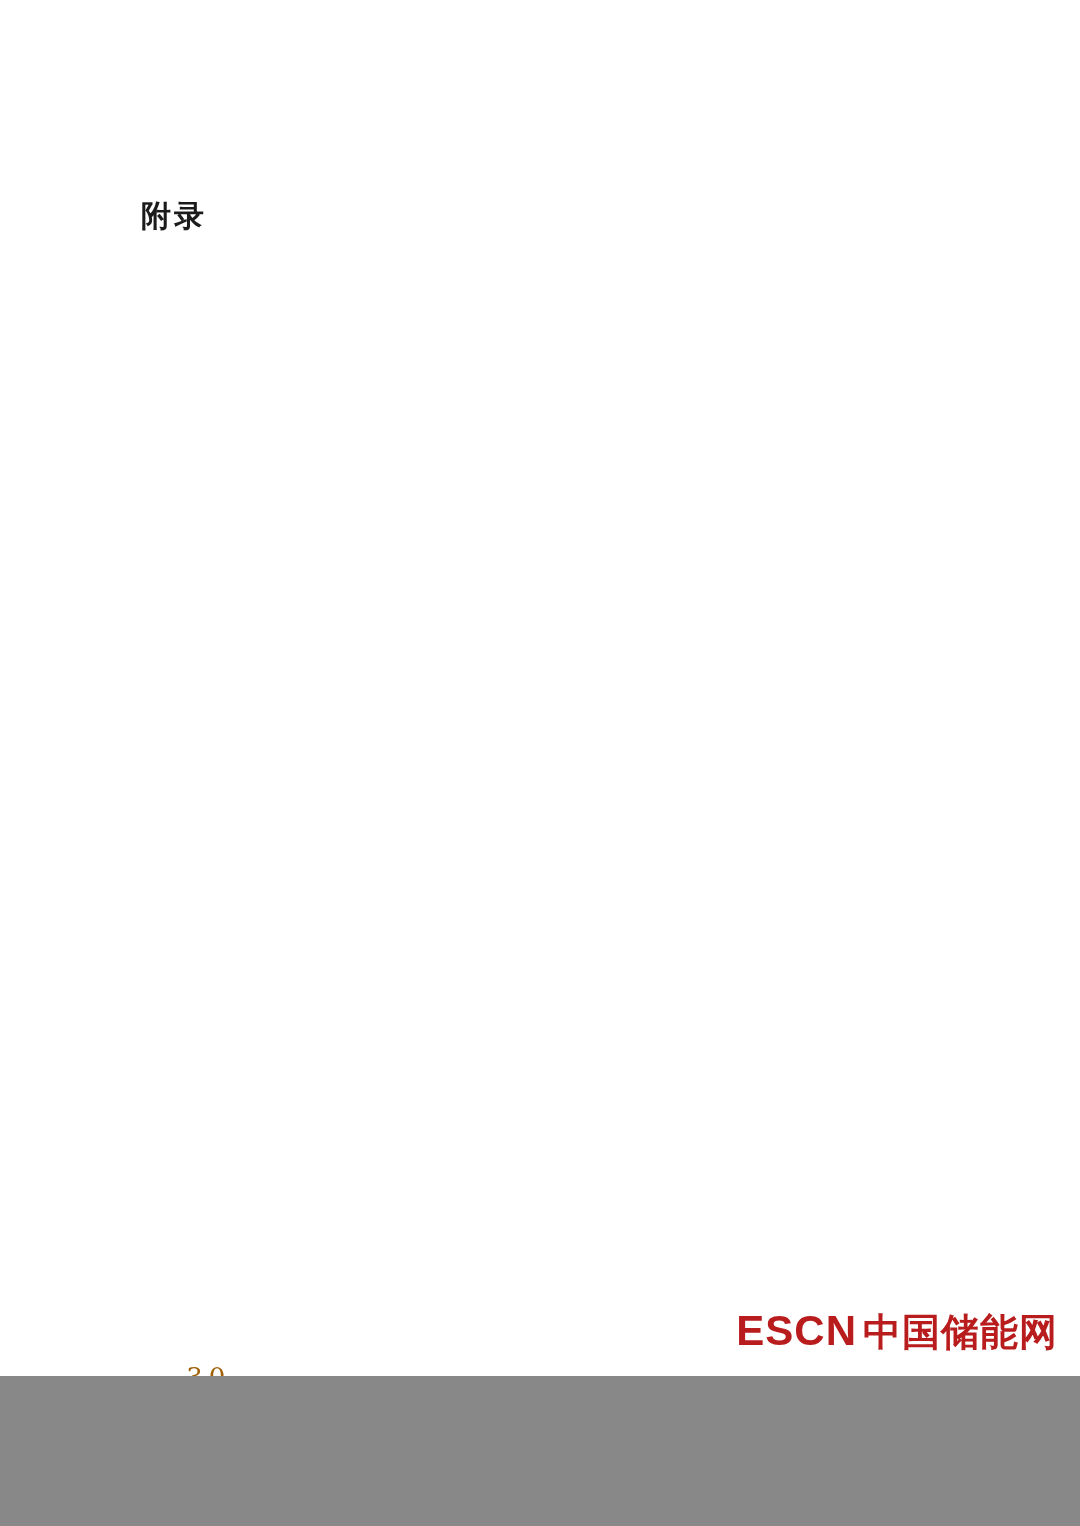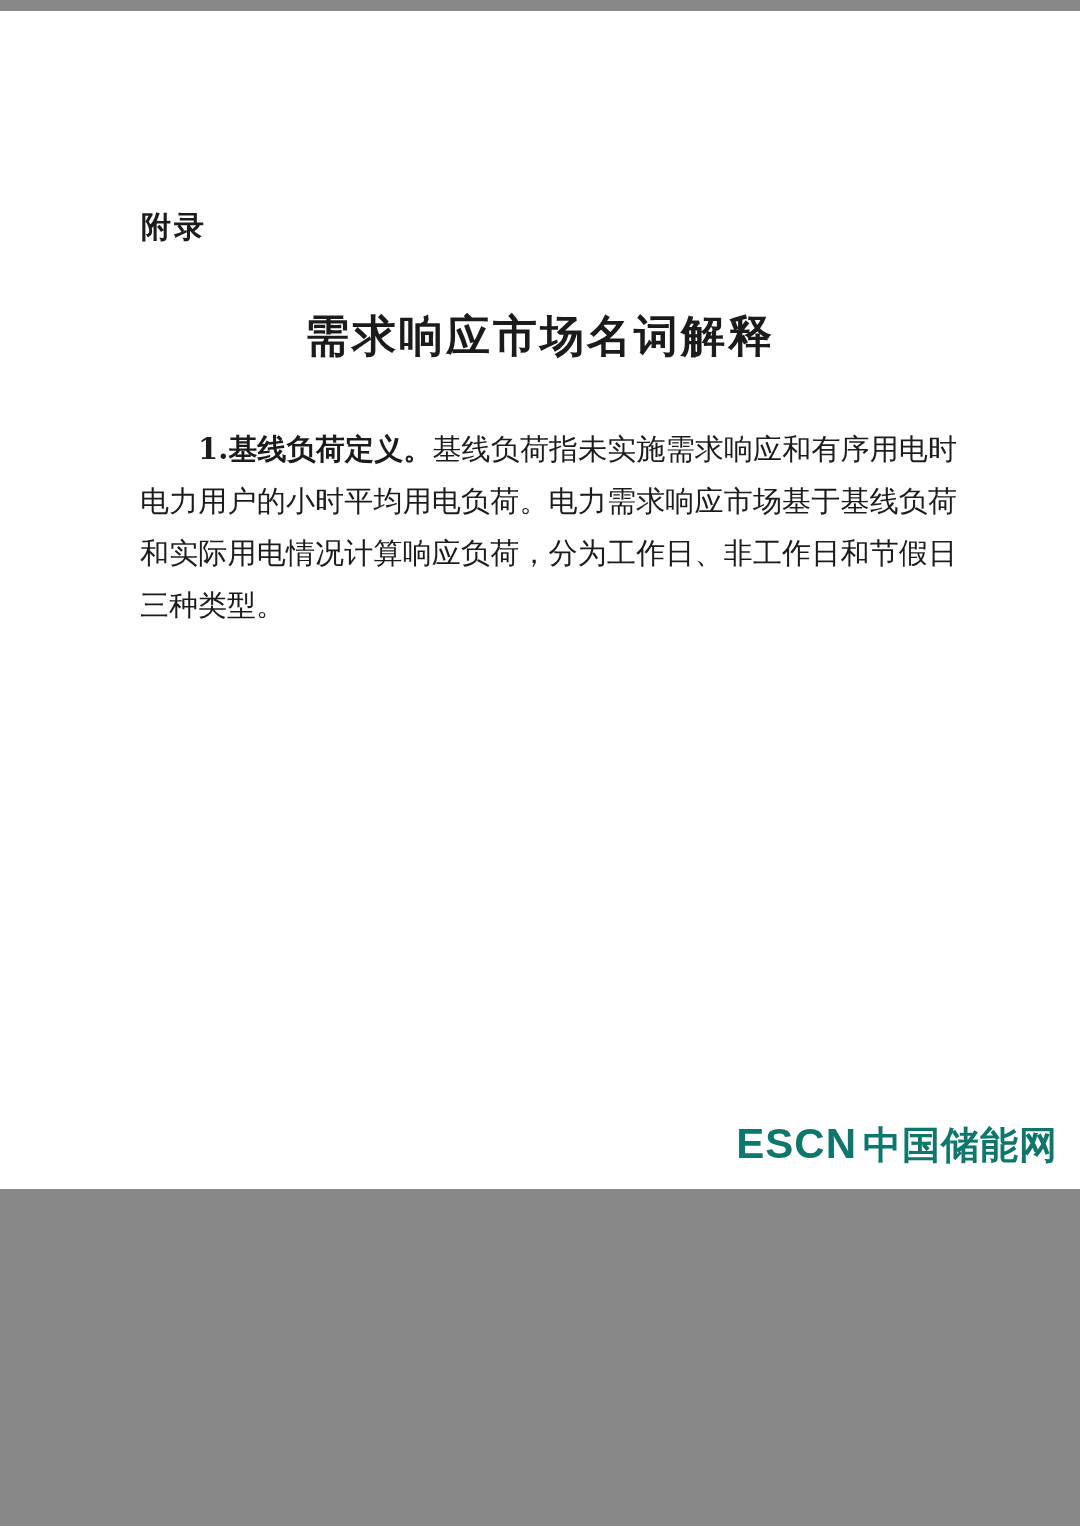--- a/index.html
+++ b/index.html
@@ -1,19 +1,19 @@
 <!DOCTYPE html>
 <html lang="zh"><head>
 <meta charset="utf-8">
 <style>
   html,body { margin:0; padding:0; background:#888; }
   .page {
     position:relative;
-    width:1080px; height:1178px;
-    margin:11px auto;
+    width:1080px; height:1376px;
+    margin:0 auto;
     background:#ffffff;
     color:#1b1b1b;
     font-family:"DejaVu Serif","Liberation Serif",serif;
     overflow:hidden;
   }
   .appendix {
     position:absolute; left:141px; top:196px;
     font-family:"Liberation Sans","DejaVu Sans",sans-serif;
     font-weight:bold; font-size:30px; letter-spacing:3px;
   }
@@ -48,25 +48,23 @@
     font-size:38px; letter-spacing:1px; margin-left:6px;
   }
 </style>
 </head>
 <body>
 
 <div class="page">
 
   <div class="appendix">附录</div>
 
-  <h1 class="doc-title" style="margin:0;">需求响应市场名词解释</h1>
 
   <div class="content">
-    <p><span class="lead">1.基线负荷定义。</span><span>基线负荷指未实施需求响应和有序用电时电力用户的小时平均用电负荷。电力需求响应市场基于基线负荷和实际用电情况计算响应负荷，分为工作日、非工作日和节假日三种类型。</span></p>
   </div>
 
   <div class="footer-pageno">— 30 —</div>
 
-  <div class="watermark" style="color: #0f766e;">
+  <div class="watermark" style="color: #b91c1c;">
     <span class="latin">ESCN</span><span class="cjk">中国储能网</span>
   </div>
 
 </div>
 
 </body></html>

